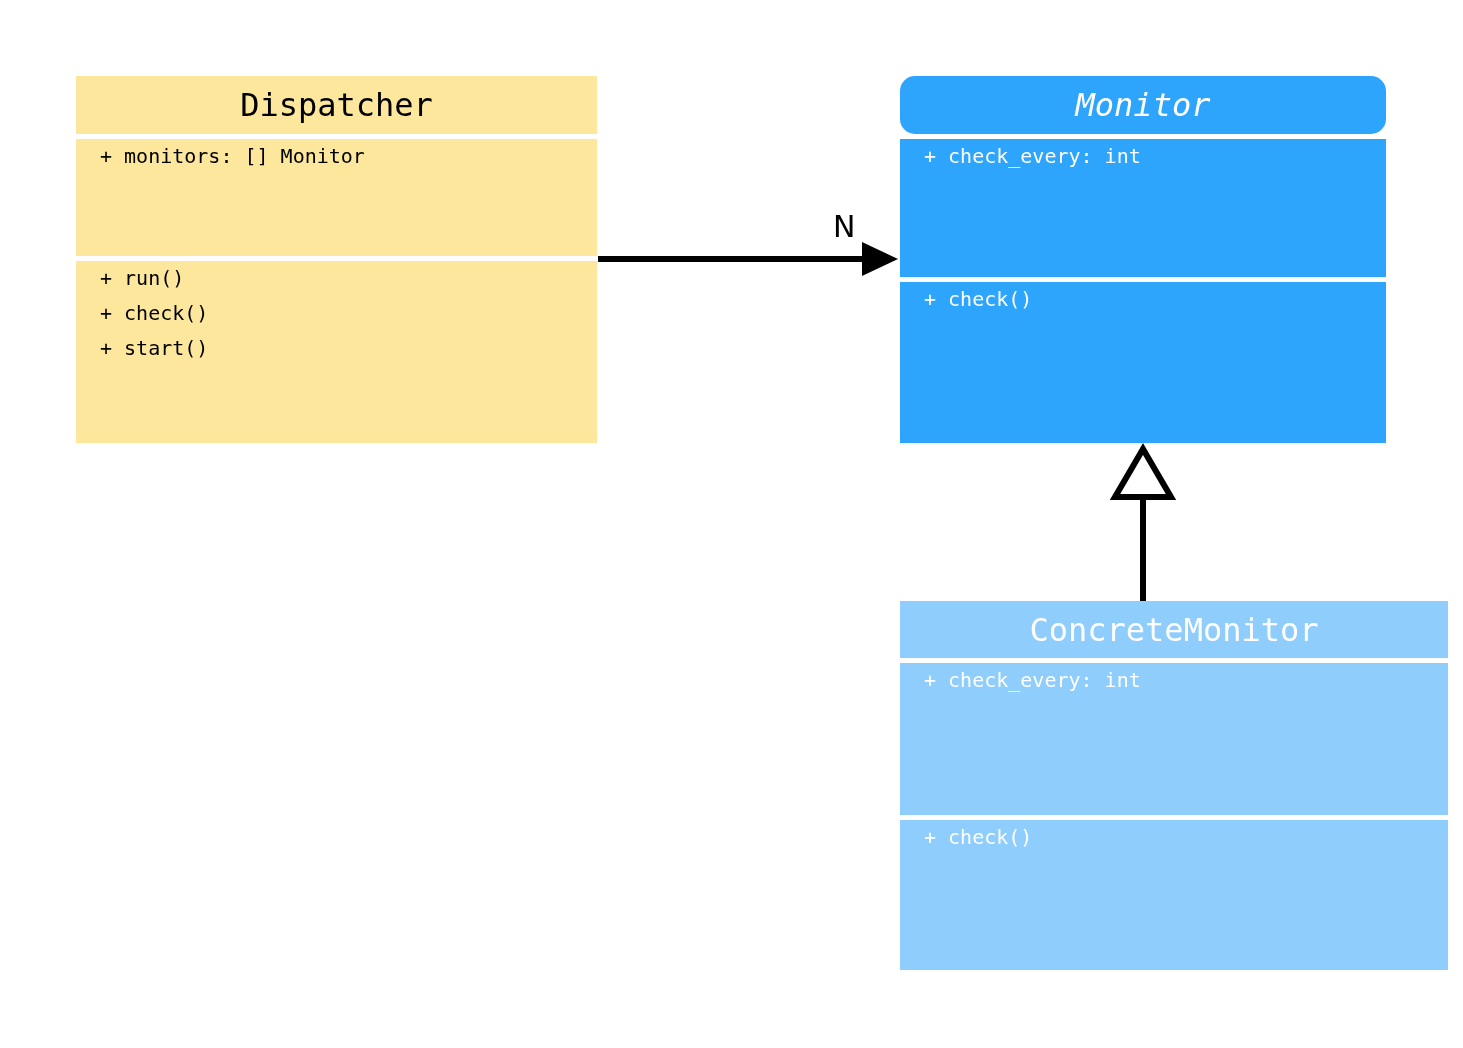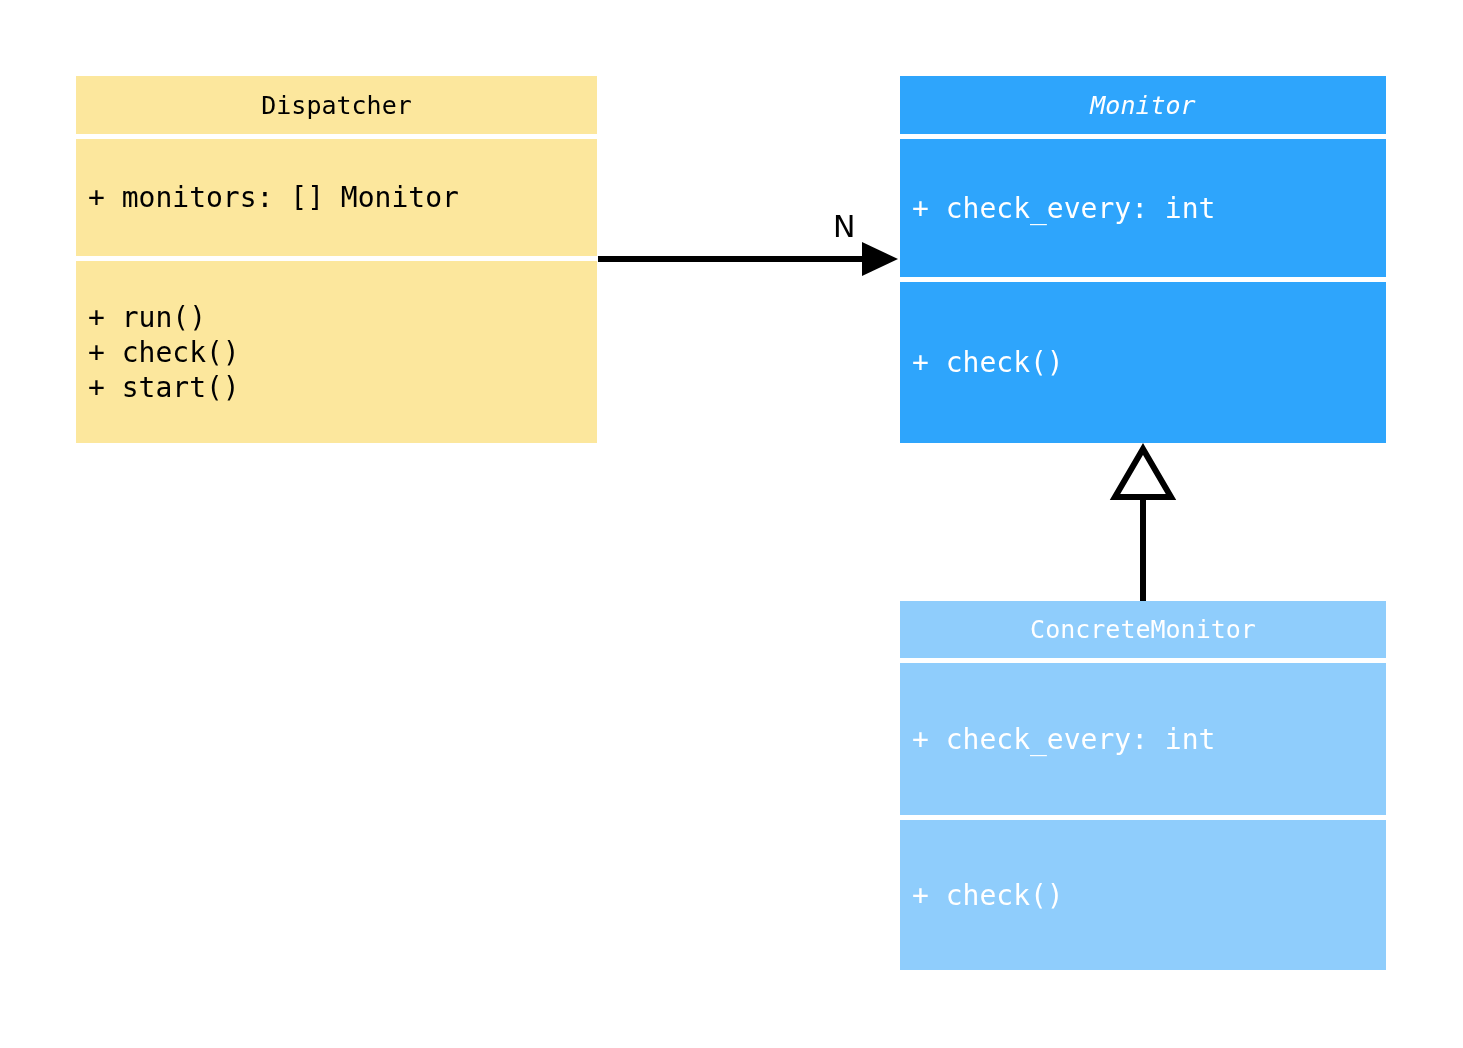--- a/index.html
+++ b/index.html
@@ -29,48 +29,48 @@
     overflow: hidden;
   }
   .compartment + .compartment {
     border-top: 5px solid #ffffff;
   }
 
   .class-title {
     display: flex;
     align-items: center;
     justify-content: center;
-    font-size: 25px;
+    font-size: 32px;
     letter-spacing: 0px;
     white-space: nowrap;
   }
   .class-title.abstract {
     font-style: italic;
   }
 
   .member-list {
     display: flex;
     flex-direction: column;
-    justify-content: center;
-    padding-left: 12px;
-    font-size: 28px;
+    justify-content: flex-start;
+    padding-left: 24px;
+    font-size: 20px;
     line-height: 35px;
   }
   .member-line {
     white-space: pre;
   }
 
   
   .theme-dispatcher .compartment { background: #fce79d; }
   .theme-dispatcher .class-title,
   .theme-dispatcher .member-line { color: #000000; }
 
   .theme-monitor .compartment { background: #2ea5fc; }
   .theme-monitor .class-title,
-  .theme-monitor .member-line { color: #ffffff; }
+  .theme-monitor .member-line { color: #ffffff; border-radius: 15px; }
 
   .theme-concrete .compartment { background: #8fcdfc; }
   .theme-concrete .class-title,
   .theme-concrete .member-line { color: #ffffff; }
 
   
   .connector {
     position: absolute;
     left: 0;
     top: 0;
@@ -110,21 +110,21 @@
       <span>Monitor</span>
     </div>
     <div class="compartment member-list" style="height:143px;">
       <div class="member-line">+ check_every: int</div>
     </div>
     <div class="compartment member-list" style="flex:1 1 auto;">
       <div class="member-line">+ check()</div>
     </div>
   </div>
 
-  <div class="uml-class theme-concrete" style="left:900px; top:601px; width:486px; height:369px;">
+  <div class="uml-class theme-concrete" style="left:900px; top:601px; width:548px; height:369px;">
     <div class="compartment class-title" style="height:57px;">
       <span>ConcreteMonitor</span>
     </div>
     <div class="compartment member-list" style="height:157px;">
       <div class="member-line">+ check_every: int</div>
     </div>
     <div class="compartment member-list" style="flex:1 1 auto;">
       <div class="member-line">+ check()</div>
     </div>
   </div>

